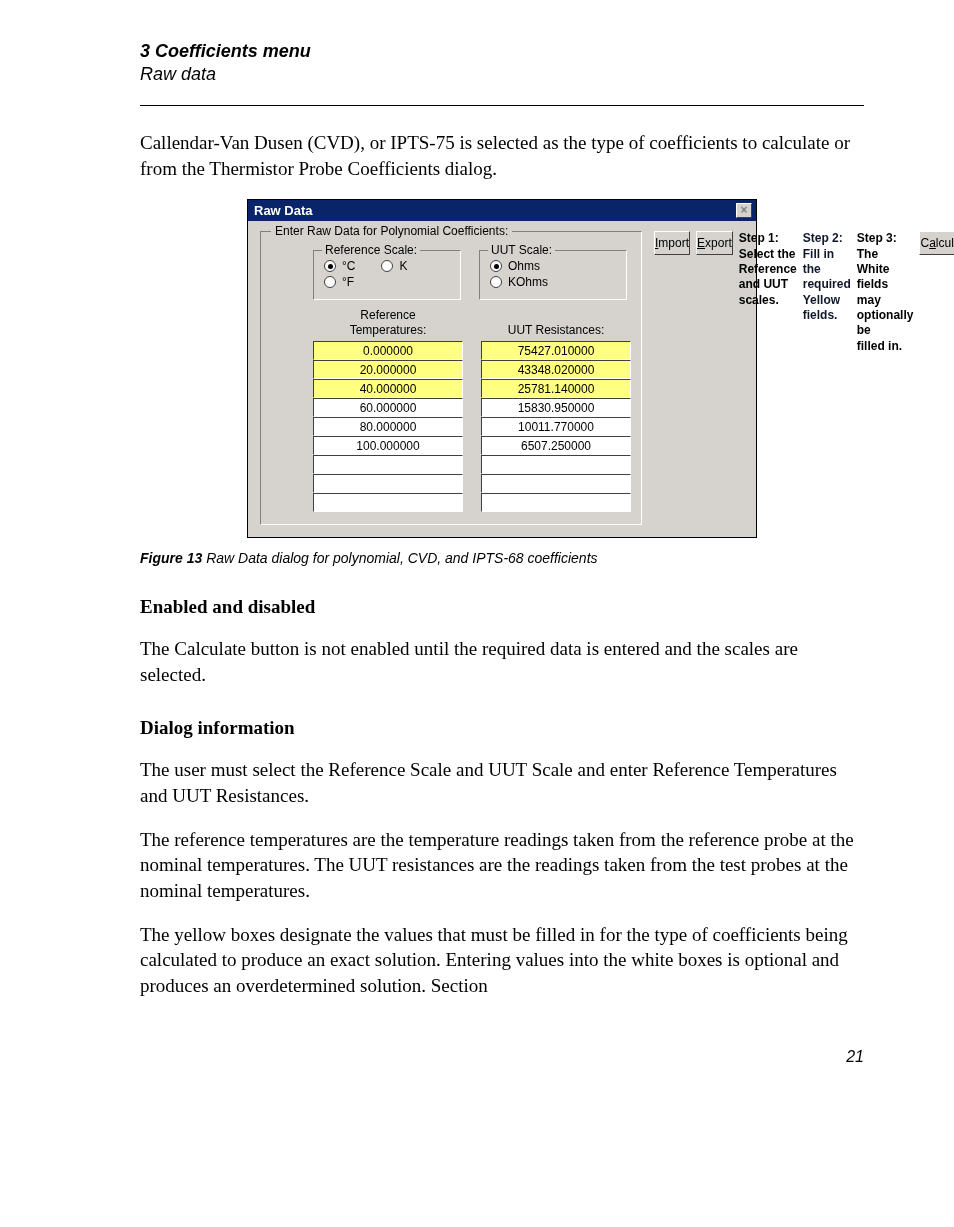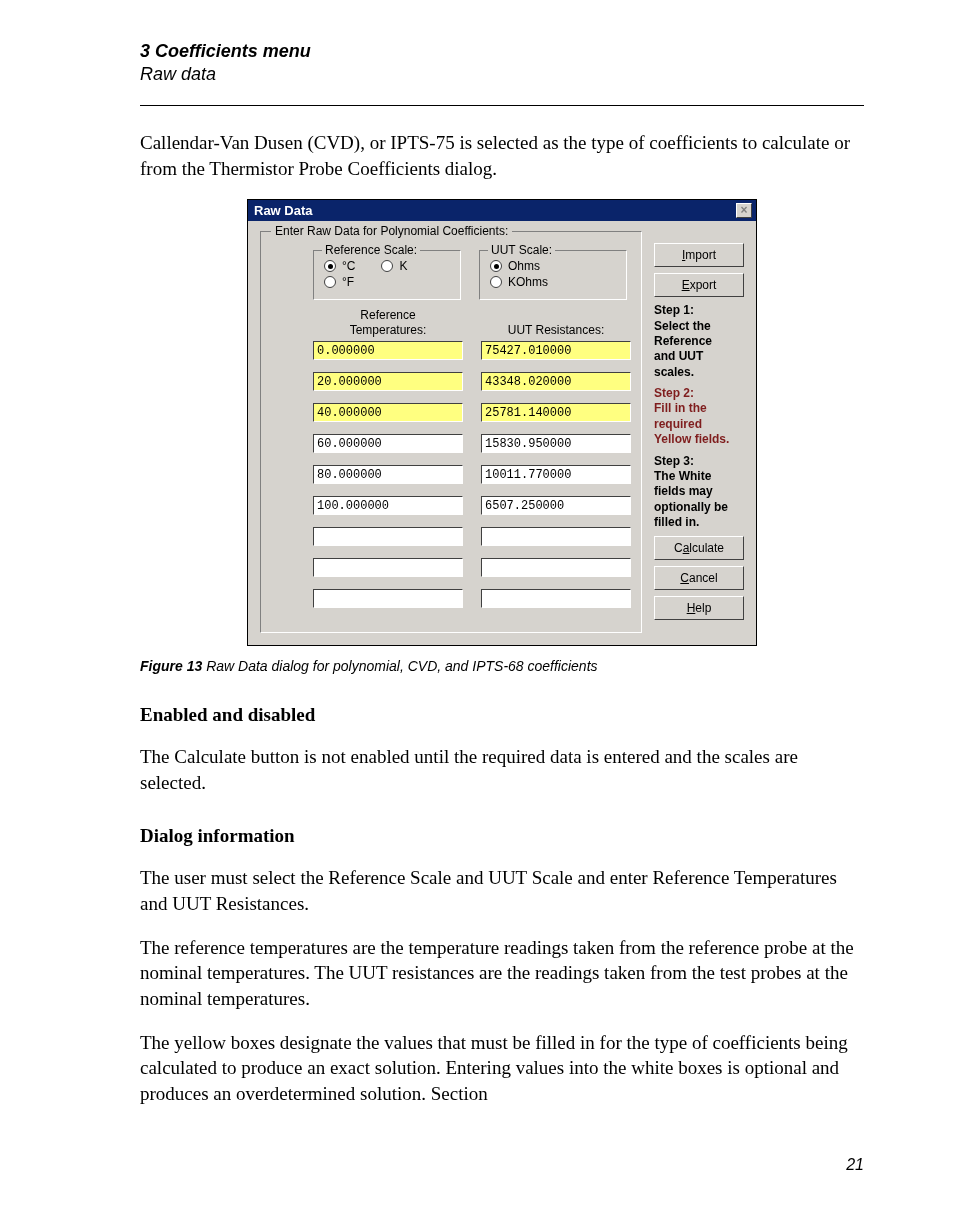--- a/index.html
+++ b/index.html
@@ -119,42 +119,43 @@
     width:12px; height:12px; border-radius:50%;
     border:1px solid #404040; background:#fff; position:relative; display:inline-block;
   }
   .radio.checked::after{
     content:""; position:absolute; left:3px; top:3px; width:5px; height:5px; border-radius:50%; background:#000;
   }
   .lists-row { display:flex; gap:18px; margin: 6px 0 0 40px; }
   .list-col { width:150px; }
   .col-caption { text-align:center; font-size:12px; margin-bottom:4px; line-height:1.2; }
   .txt-input {
-    width:100%; height:19px; margin-bottom:12px;
+    width:100%; height:19px; margin-bottom:0;
     border:1px solid #404040;
     border-right-color:#fff; border-bottom-color:#fff;
     background:#fff; padding:1px 3px; font-size:12px;
-    font-family: Liberation Mono, monospace;
+    font-family: Liberation Sans, sans-serif;
+    text-align: center;
   }
   .txt-input.yellow { background:#ffff80; }
   .side-col {
     width: 124px;
-    display:flex; flex-direction:column; gap:6px;margin-top:12px;
+    display:flex; gap:6px;
   }
   .btn {
     height:24px;
     border:1px solid #fff;
     border-right-color:#404040; border-bottom-color:#404040;
     background:#d6d3ce;
     font-size:12px;
     display:flex; align-items:center; justify-content:center;
   }
   .btn .ul { text-decoration: underline; }
   .step-text { font-size:12px; font-weight:bold; line-height:1.28; }
-  .step-text.step2 { color: #7f1d1d; }
+  .step-text.step2 { color: #0f172a; }
 </style>
 </head>
 <body>
 
 <div class="page">
 
   <div class="header-right">
     <div class="bold-italic">3  Coefficients menu</div>
     <div class="italic">Raw data</div>
   </div>

